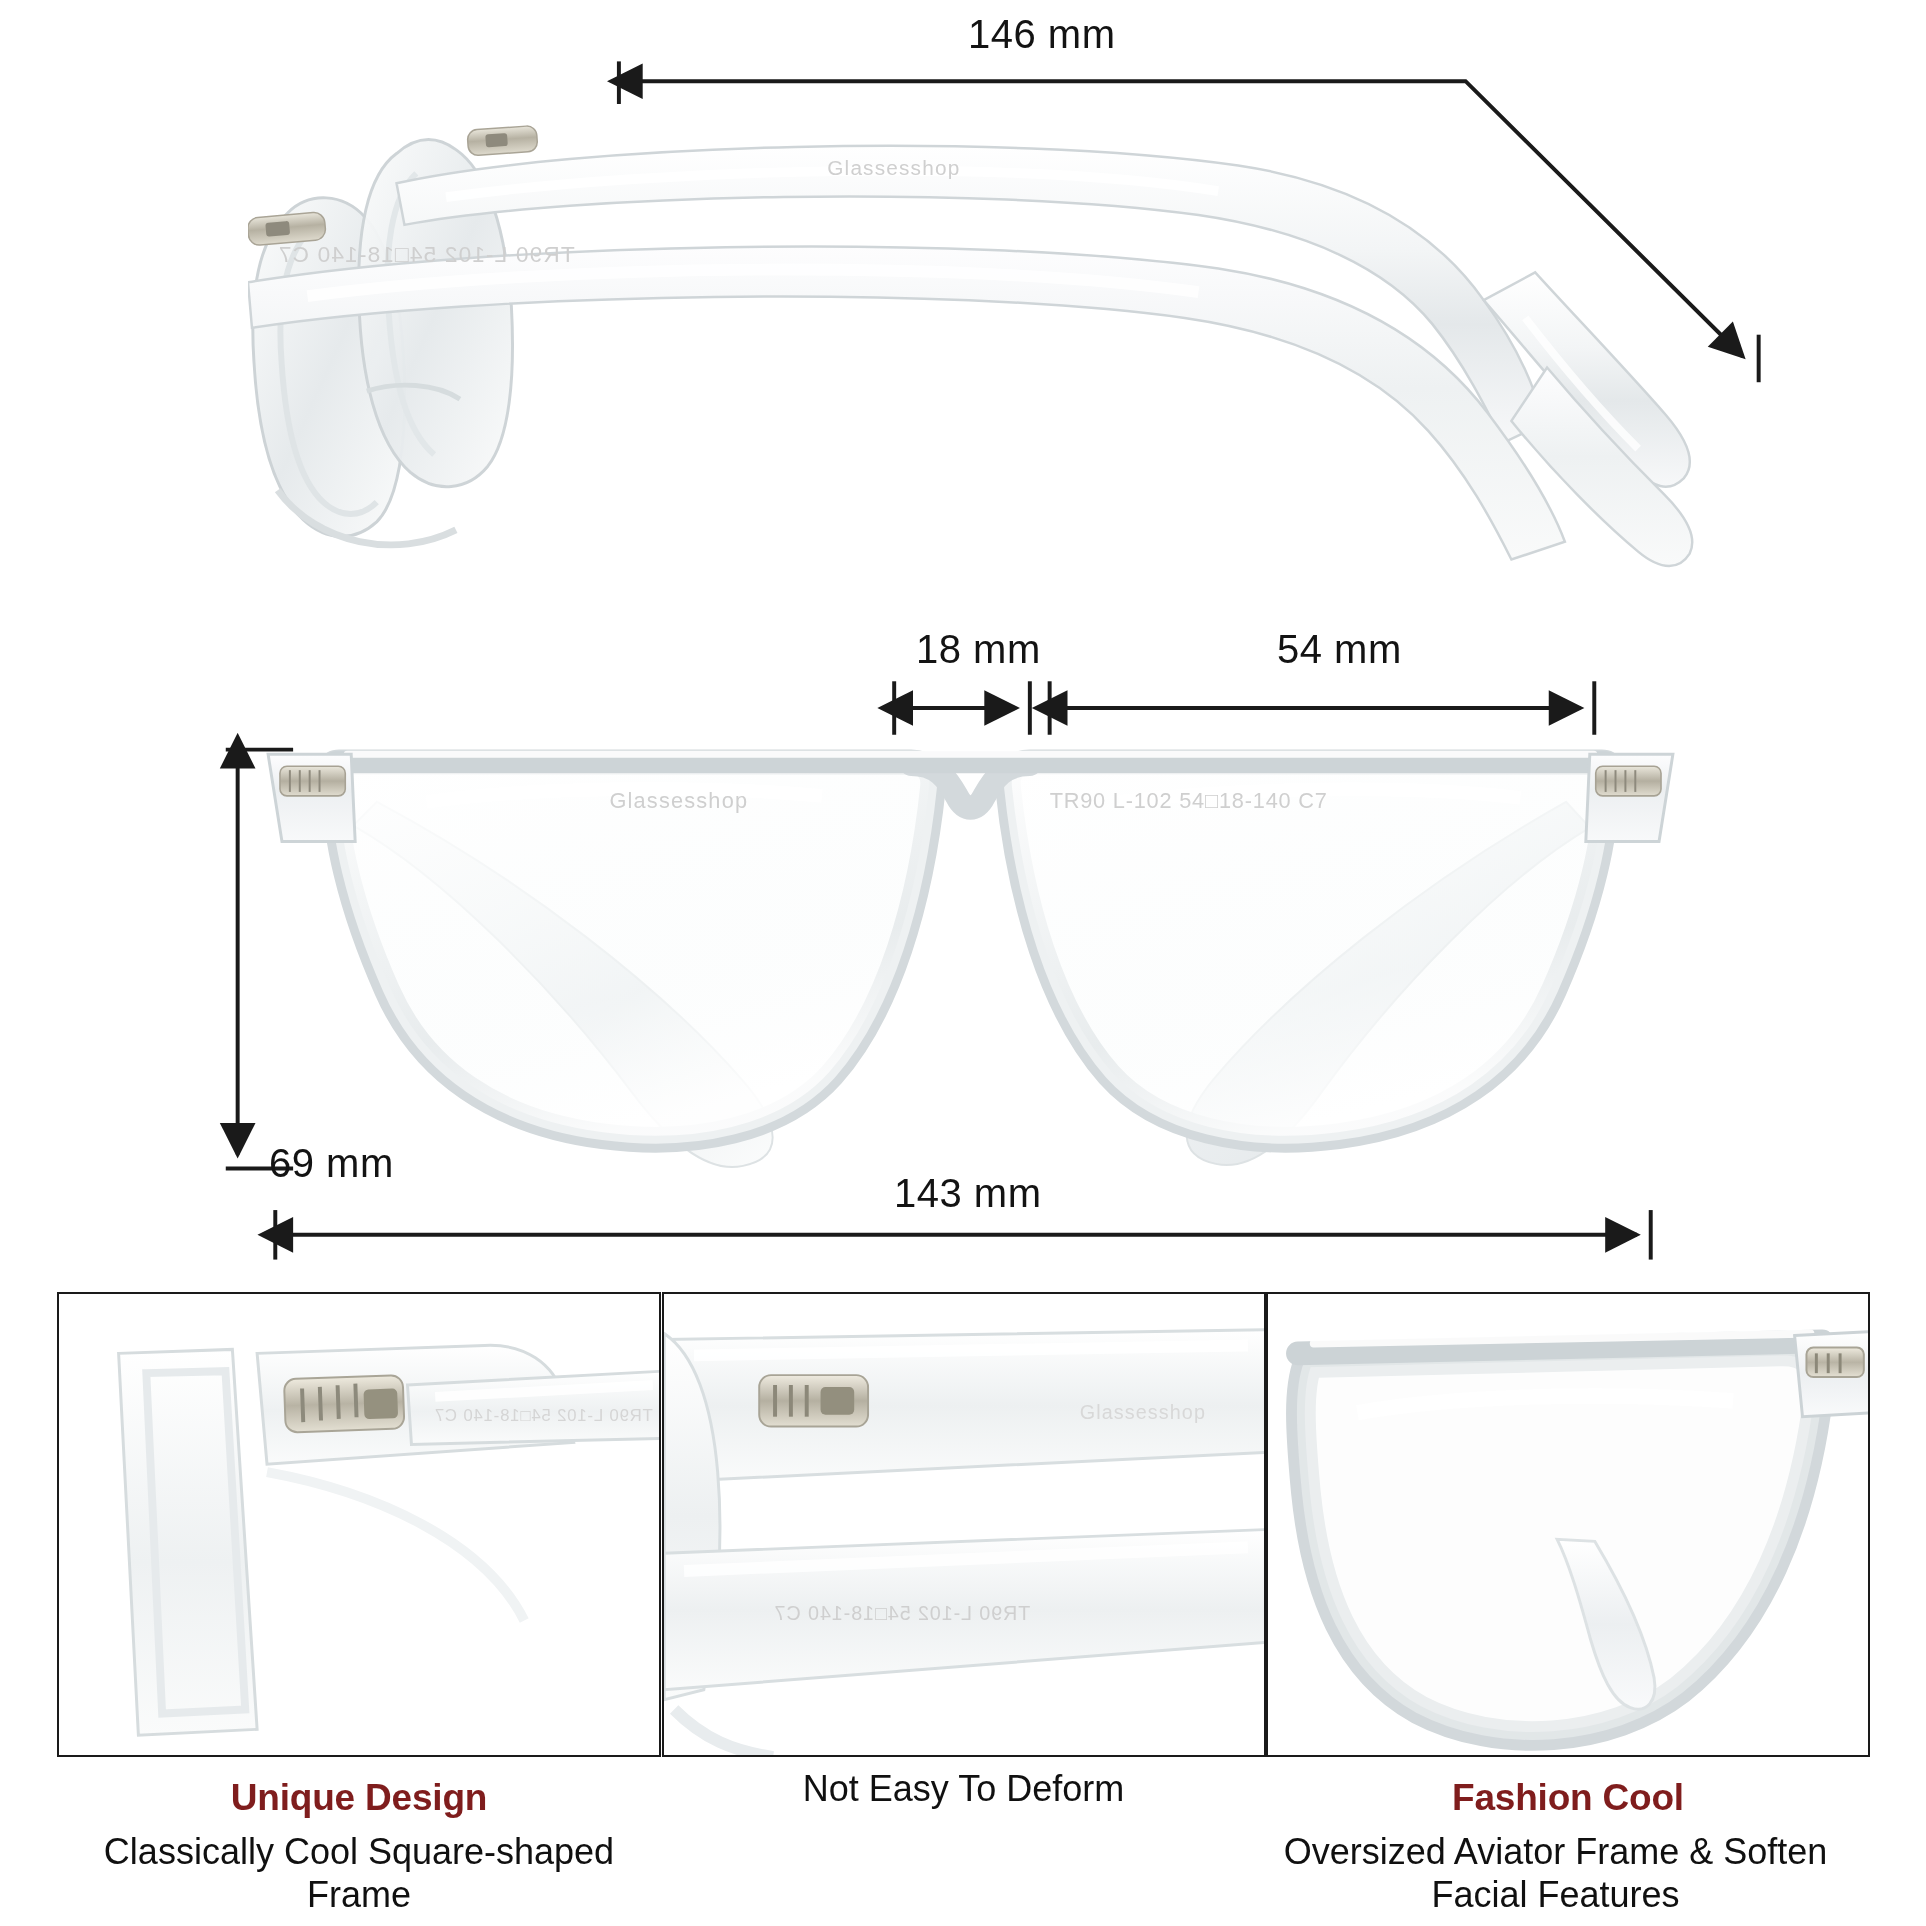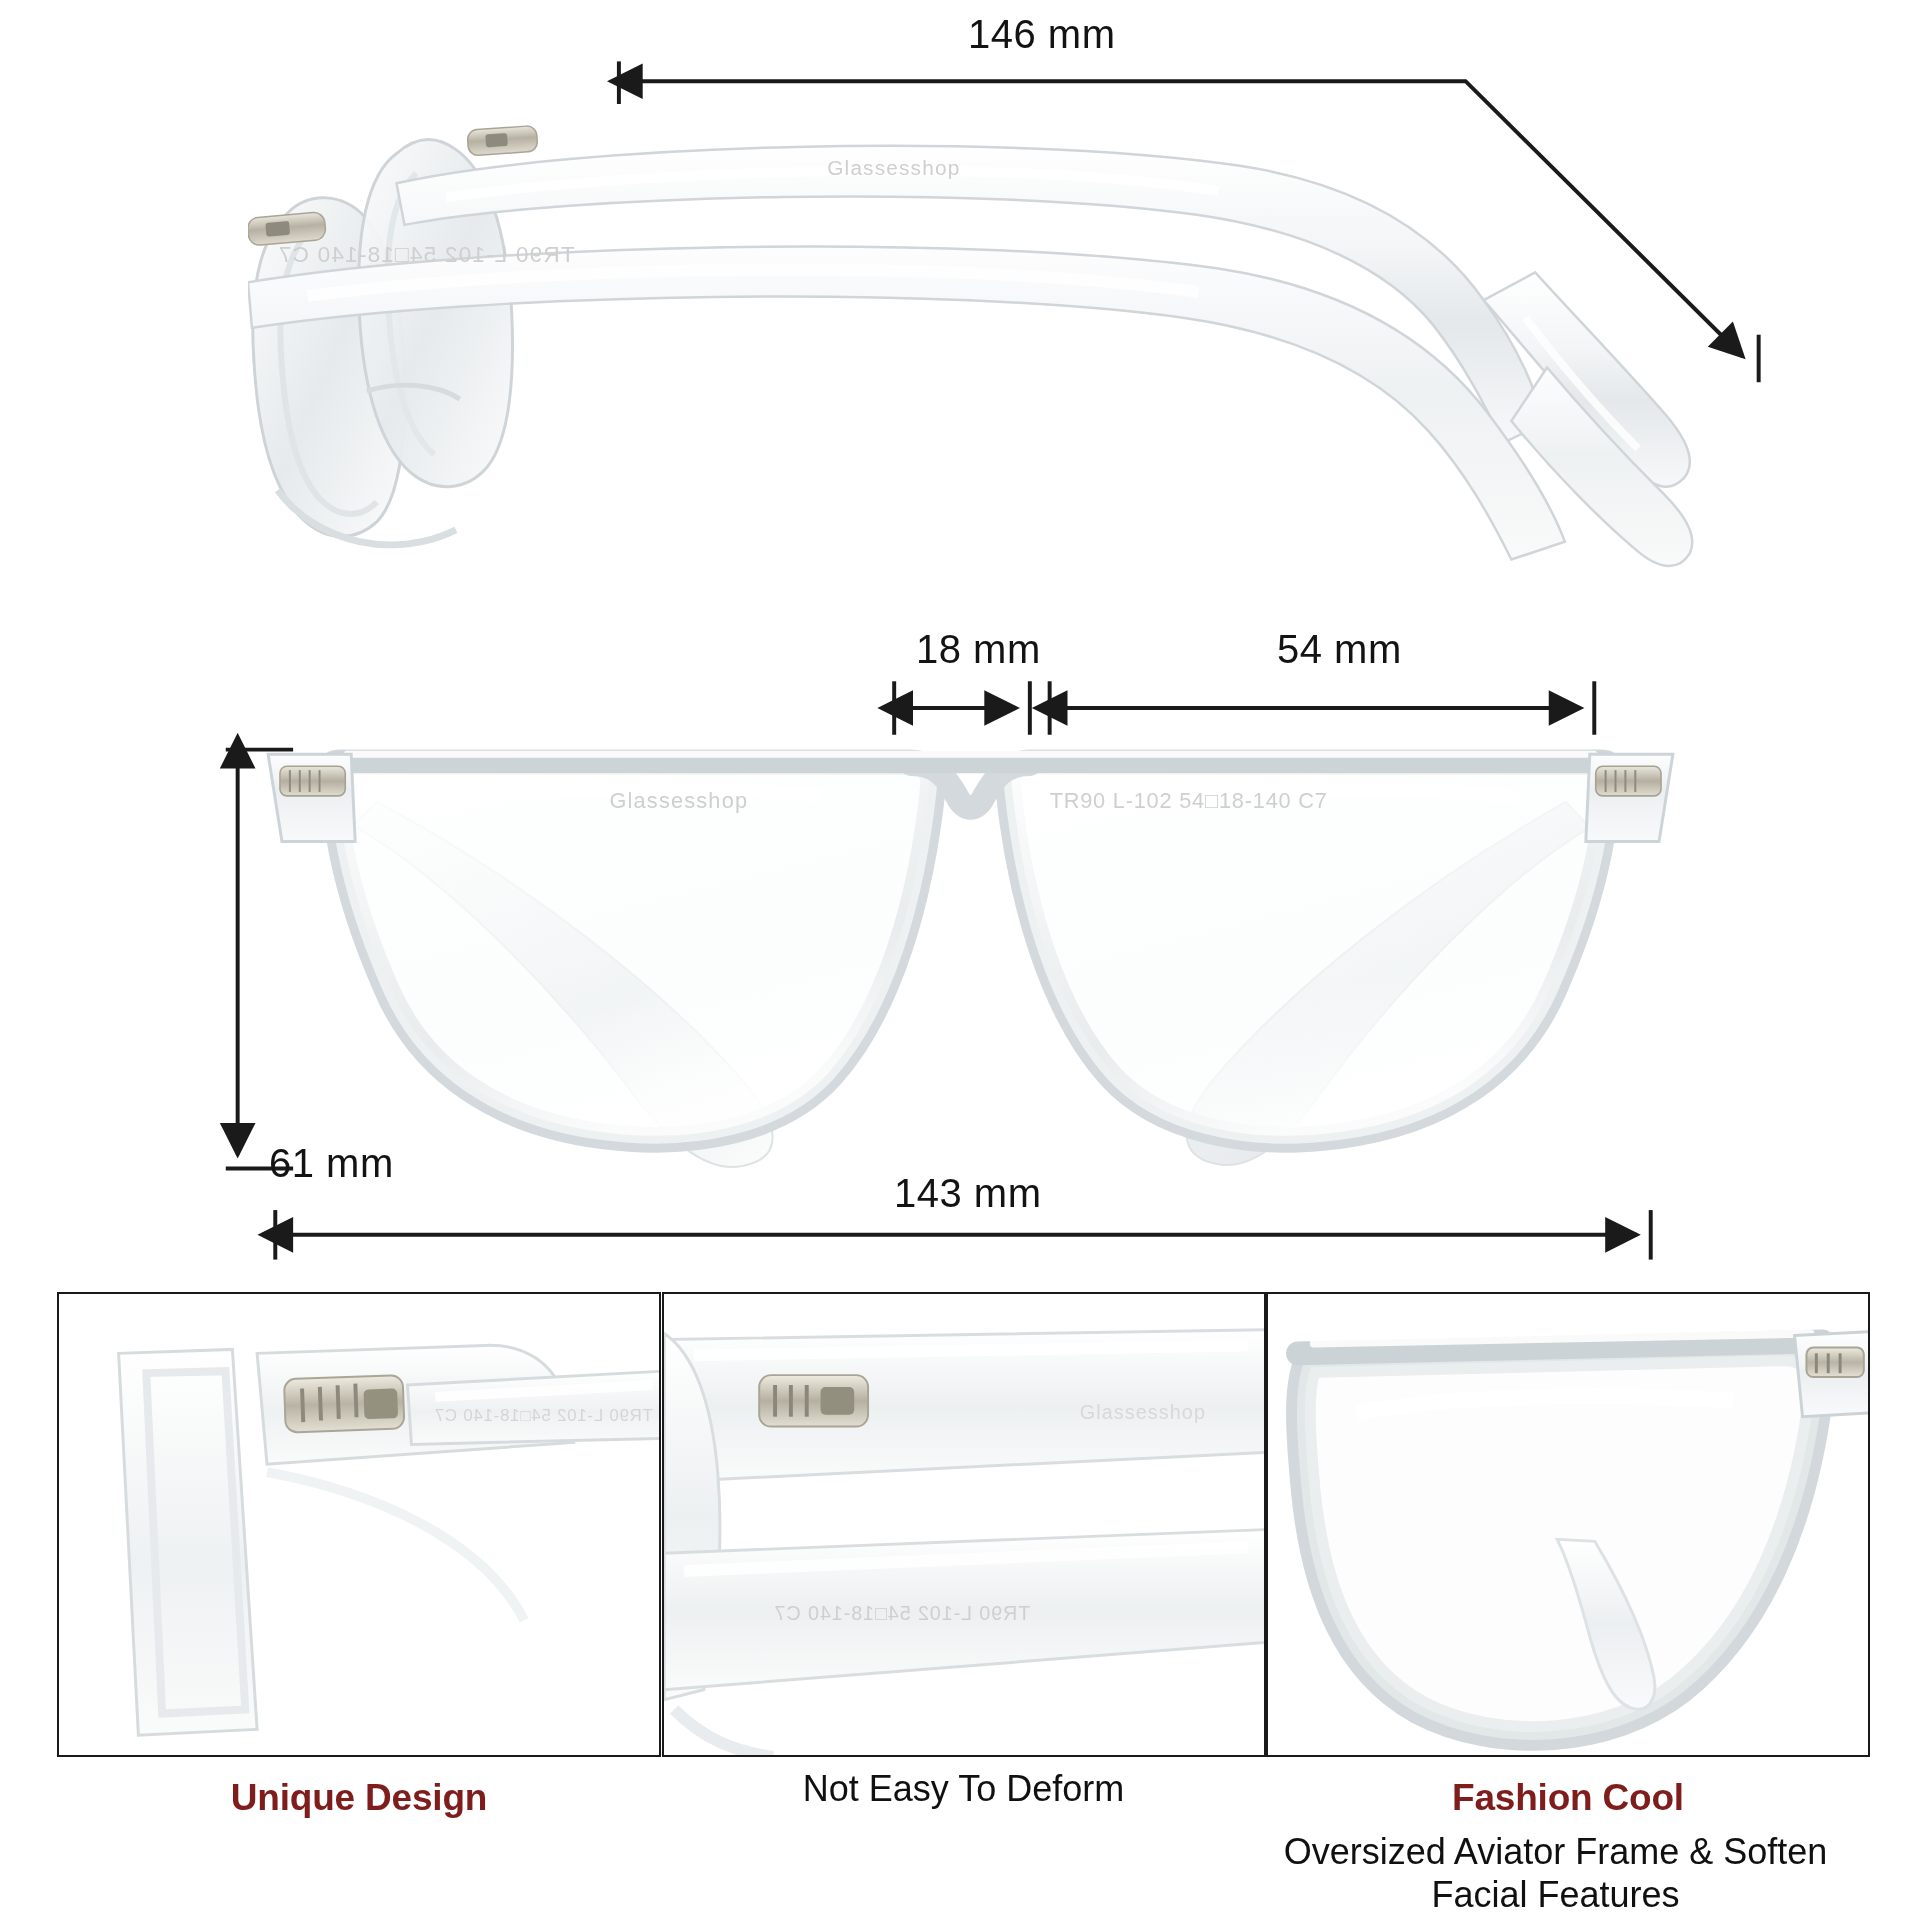--- a/index.html
+++ b/index.html
@@ -266,21 +266,21 @@
 
       <line x1="278" y1="1222" x2="278" y2="1272"></line>
       <line x1="1667" y1="1222" x2="1667" y2="1272"></line>
       <line x1="292" y1="1247" x2="1653" y2="1247" marker-start="url(#arrL)" marker-end="url(#arrR)"></line>
     </g>
   </svg>
 
   <div class="dim-label" id="dim-146">146 mm</div>
   <div class="dim-label" id="dim-18">18 mm</div>
   <div class="dim-label" id="dim-54">54 mm</div>
-  <div class="dim-label" id="dim-42">61 mm</div>
+  <div class="dim-label" id="dim-42">69 mm</div>
   <div class="dim-label" id="dim-143">143 mm</div>
 
   <div id="panels">
 
     <div class="panel" id="panel-1">
       <div class="panel-photo">
         <svg viewBox="0 0 610 470" width="604" height="465">
           <defs>
             <linearGradient id="p1a" x1="0" y1="0" x2="0" y2="1">
               <stop offset="0%" stop-color="#ffffff"></stop>
@@ -313,20 +313,21 @@
           <path d="M 380 104 L 600 92" stroke="#ffffff" stroke-width="10" opacity="0.85" fill="none"></path>
 
           <g transform="translate(600,128) scale(-1,1)">
             <text fill="#d5d5d5" font-family="Liberation Sans, sans-serif" font-size="17" letter-spacing="0.8">TR90 L-102  54□18-140  C7</text>
           </g>
 
           <path d="M 210 180 C 320 200 430 250 470 330" fill="none" stroke="#f0f3f4" stroke-width="10"></path>
         </svg>
       </div>
       <div class="panel-title">Unique Design</div>
+      <div class="panel-sub">Classically Cool Square-shaped Frame</div>
     </div>
 
     <div class="panel" id="panel-2">
       <div class="panel-photo">
         <svg viewBox="0 0 610 470" width="604" height="465">
           <defs>
             <linearGradient id="p2a" x1="0" y1="0" x2="0" y2="1">
               <stop offset="0%" stop-color="#ffffff"></stop>
                 <stop offset="50%" stop-color="#edf0f1"></stop>
               <stop offset="100%" stop-color="#fafbfb"></stop>

